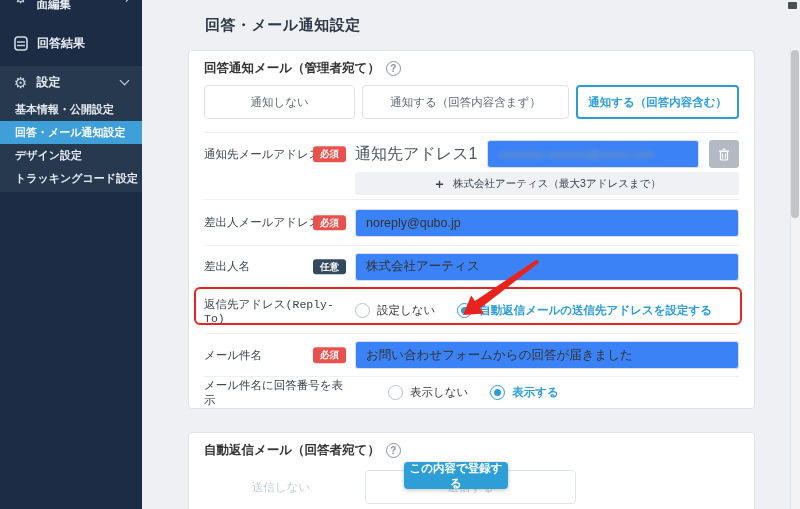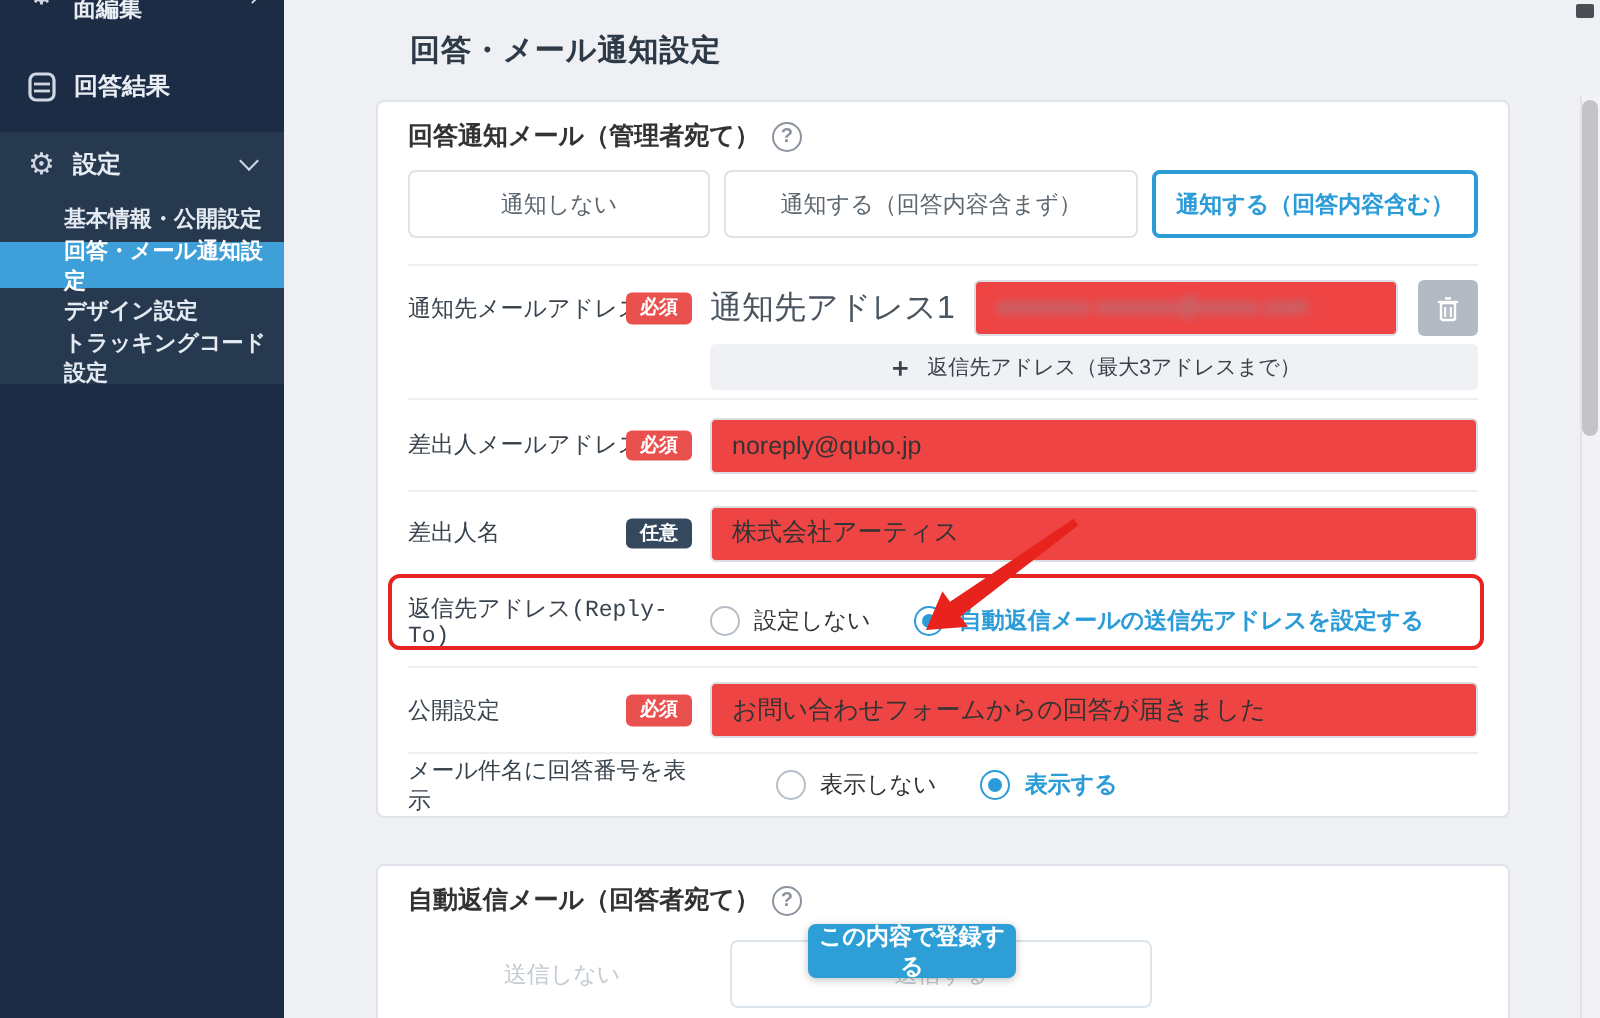--- a/index.html
+++ b/index.html
@@ -8,21 +8,21 @@
   .app { position:relative; width:800px; height:509px; background:#eef0f3; overflow:hidden; }
 
   
   .sidebar { position:absolute; left:0; top:0; width:142px; height:509px; background:#1c2c44; color:#fff; z-index:5; }
   .nav-row { display:flex; align-items:center; gap:9px; padding:0 14px; font-size:12px; font-weight:bold; color:#e8edf4; cursor:pointer; }
   .nav-top-clip { height:13px; overflow:hidden; }
   .nav-top-clip .nav-row { height:32px; margin-top:-19px; font-size:11.5px; }
   .item-results { height:34px; margin-top:13px; }
   .nav-group { margin-top:6px; background:#27394f; padding-bottom:2px; }
   .nav-group .nav-row.group-head { height:32px; }
-  .sub-item { height:23px; display:flex; align-items:center; padding-left:32px; font-size:11px; font-weight:bold; color:#e4eaf2; cursor:pointer; }
+  .sub-item { height:23px; display:flex; align-items:center; padding-left:15px; font-size:11px; font-weight:bold; color:#e4eaf2; cursor:pointer; }
   .sub-item.active { background:#3f9fd8; color:#fff; }
   .gear { font-size:15px; line-height:1; color:#cfd8e3; }
   .chev { width:7px; height:7px; border-right:1.6px solid #cfd8e3; border-bottom:1.6px solid #cfd8e3; display:inline-block; }
   .chev.right { transform:rotate(-45deg); margin-left:auto; }
   .chev.down { transform:rotate(45deg); margin-left:auto; margin-top:-3px; }
   .dbicon { width:14px; height:15px; }
 
   
   .main { position:absolute; left:142px; top:0; width:658px; height:509px; }
   .page-title { position:absolute; left:63px; top:16px; font-size:15px; font-weight:bold; color:#2e3a47; letter-spacing:.5px; }
@@ -44,21 +44,21 @@
   .r1 { height:67px; align-items:flex-start; padding-top:7px; }
   .r2 { height:46px; } .r3 { height:42px; } .r4 { height:46px;font-family:Liberation Mono, monospace; }
   .r5 { height:43px; } .r6 { height:32px;gap:33px; }
   .flabel { width:144px; flex:0 0 144px; font-size:11.5px; color:#39434e; position:relative; align-self:stretch; display:flex; align-items:center; }
   .r1 .flabel { align-items:flex-start; padding-top:7px; }
   .fbadge { position:absolute; right:2px; top:50%; transform:translateY(-50%); font-size:9.5px; font-weight:bold; color:#fff; border-radius:3px; padding:3px 7px; line-height:1; }
   .r1 .fbadge { top:14px; }
   .badge-req { background:#e9514e; }
   .badge-opt { background:#34495e; }
   .ffield { flex:1; margin-left:7px; }
-  .tinput { height:28px; border:1px solid #d9dee4; border-radius:3px; background:#ef4444; display:flex; align-items:center; padding:0 10px; font-size:12.5px; color:#333; cursor:text; }
+  .tinput { height:28px; border:1px solid #d9dee4; border-radius:3px; background:#3b82f6; display:flex; align-items:center; padding:0 10px; font-size:12.5px; color:#333; cursor:text; }
   .addr-line { display:flex; align-items:center; gap:10px; }
   .addr-label { font-size:16px; color:#4a5560; white-space:nowrap; }
   .addr-line .tinput { flex:1; }
   .blurred { filter:blur(2.5px); color:#8a97a5; font-size:11.5px; }
   .trash-btn { width:30px; height:28px; background:#b3bac4; border:none; border-radius:3px; display:flex; align-items:center; justify-content:center; cursor:pointer; }
   .add-btn { margin-top:4px; height:23px; width:100%; background:#eff1f4; border:none; border-radius:3px; display:flex; align-items:center; justify-content:center; gap:7px; font-size:10.5px; color:#39424c; cursor:pointer; font-family:inherit; }
   .plus { font-size:13px; font-weight:bold; color:#39424c; }
 
   .radios { display:flex; align-items:center; gap:22px; }
   .radio { display:flex; align-items:center; gap:7px; font-size:11.5px; color:#333; cursor:pointer; }
@@ -158,21 +158,21 @@
                   <rect x="2.5" y="3.5" width="7" height="8.5" rx="1" fill="none" stroke="#fff" stroke-width="1.2"></rect>
                   <line x1="1" y1="3" x2="11" y2="3" stroke="#fff" stroke-width="1.2"></line>
                   <line x1="4.5" y1="1.2" x2="7.5" y2="1.2" stroke="#fff" stroke-width="1.2"></line>
                   <line x1="4.6" y1="5.5" x2="4.6" y2="10.5" stroke="#fff" stroke-width="1"></line>
                   <line x1="7.4" y1="5.5" x2="7.4" y2="10.5" stroke="#fff" stroke-width="1"></line>
                 </svg>
               </button>
             </div>
             <button class="add-btn">
               <span class="plus">＋</span>
-              <span>返信先アドレス（最大3アドレスまで）</span>
+              <span>株式会社アーティス（最大3アドレスまで）</span>
             </button>
           </div>
         </div>
 
         <div class="frow r2">
           <div class="flabel">
             <span>差出人メールアドレス</span>
             <span class="fbadge badge-req">必須</span>
           </div>
           <div class="ffield">
@@ -204,21 +204,21 @@
               <div class="radio on">
                 <span class="rdot"></span>
                 <span class="rlabel">自動返信メールの送信先アドレスを設定する</span>
               </div>
             </div>
           </div>
         </div>
 
         <div class="frow r5">
           <div class="flabel">
-            <span>公開設定</span>
+            <span>メール件名</span>
             <span class="fbadge badge-req">必須</span>
           </div>
           <div class="ffield">
             <div class="tinput">お問い合わせフォームからの回答が届きました</div>
           </div>
         </div>
 
         <div class="frow r6">
           <div class="flabel">
             <span>メール件名に回答番号を表示</span>

